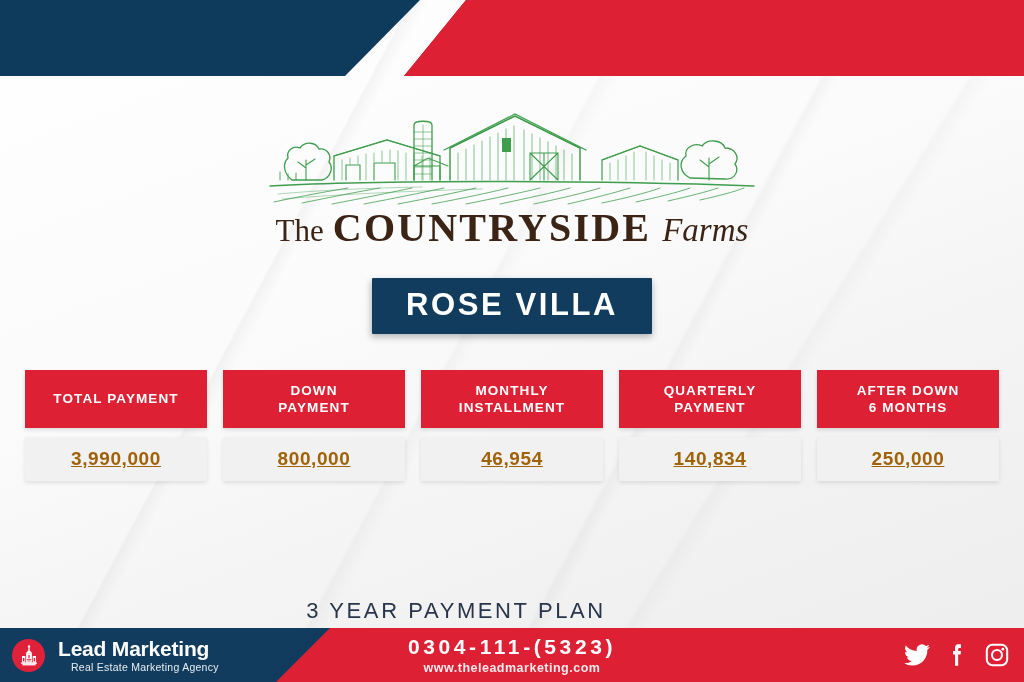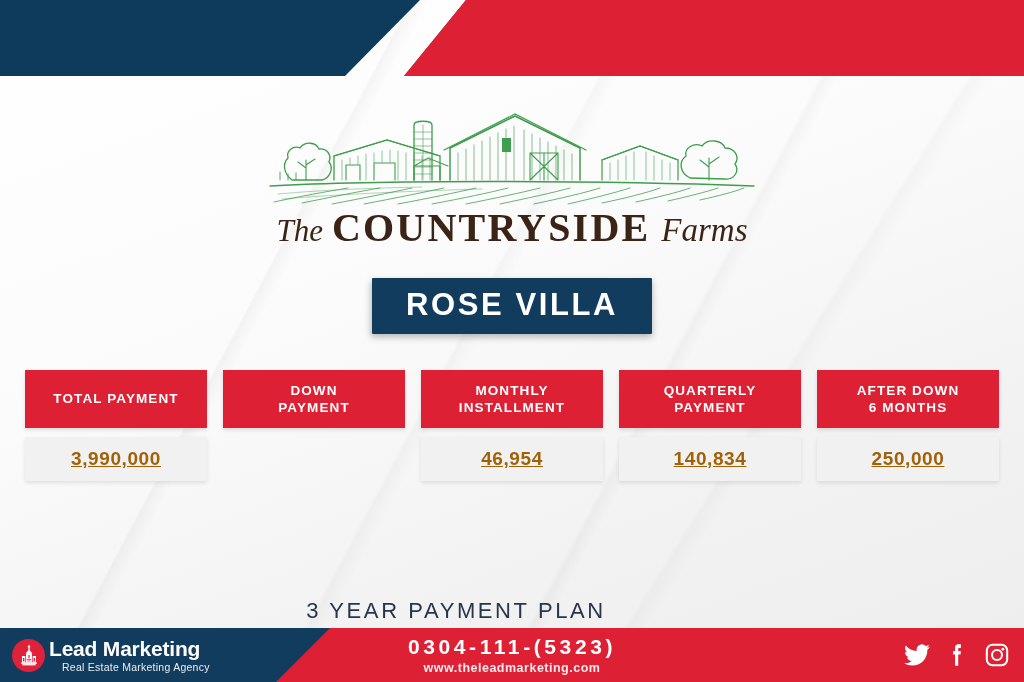--- a/index.html
+++ b/index.html
@@ -43,21 +43,21 @@
     display:flex; flex-direction:column; align-items:center;
   }
   .logo-art { width:500px; height:100px; display:block; }
   .logo-word {
     margin-top:-4px;
     font-family:"Liberation Serif", serif;
     font-size:40px; letter-spacing:1.5px;
     color:#3b2415; white-space:nowrap;
     display:flex; align-items:baseline;
   }
-  .lw-the { font-style:italic; font-size:31px; letter-spacing:0px; margin-right:9px; }
+  .lw-the { font-size:31px; letter-spacing:0px; margin-right:9px; }
   .lw-main { font-weight:bold; letter-spacing:2.2px; }
   .lw-farms { font-style:italic; font-size:33px; margin-left:11px; letter-spacing:0px; }
 
   
   .villa-badge {
     position:absolute; top:278px; left:50%; transform:translateX(-50%);
     background:#123c5e; color:#ffffff;
     padding:9px 34px 11px;
     border-radius:1px;
     font-size:31px; font-weight:bold; letter-spacing:2.6px;
@@ -97,21 +97,21 @@
   
   .footer { position:absolute; bottom:0; left:0; width:1024px; height:54px; }
   .ft-red { position:absolute; inset:0; background:#dd2033; }
   .ft-navy {
     position:absolute; top:0; left:0; width:330px; height:54px;
     background:#123c5e;
     clip-path: polygon(0 0, 330px 0, 276px 54px, 0 54px);
   }
   .ft-logo {
     position:absolute; top:0; left:12px; height:54px;
-    display:flex; align-items:center; gap:4px;
+    display:flex; align-items:center; gap:13px;
   }
   .ft-mark {
     width:33px; height:33px; border-radius:50%;
     background:#e0213a;
     display:flex; align-items:center; justify-content:center;
     flex:none;
   }
   .ft-names { display:flex; flex-direction:column; line-height:1.0; }
   .ft-name { color:#ffffff; font-size:21px; font-weight:bold; letter-spacing:-0.2px; }
   .ft-sub { color:#e8eef3; font-size:10.5px; letter-spacing:0.25px; margin-top:3px;margin-left:13px; }
@@ -210,20 +210,21 @@
       <div class="pay-val">3,990,000</div>
     </div>
 
     <div class="pay-col">
       <div class="pay-head">
         <span>
           <span>DOWN</span><br>
           <span>PAYMENT</span>
         </span>
       </div>
+      <div class="pay-val">800,000</div>
     </div>
 
     <div class="pay-col">
       <div class="pay-head">
         <span>
           <span>MONTHLY</span><br>
           <span>INSTALLMENT</span>
         </span>
       </div>
       <div class="pay-val">46,954</div>

